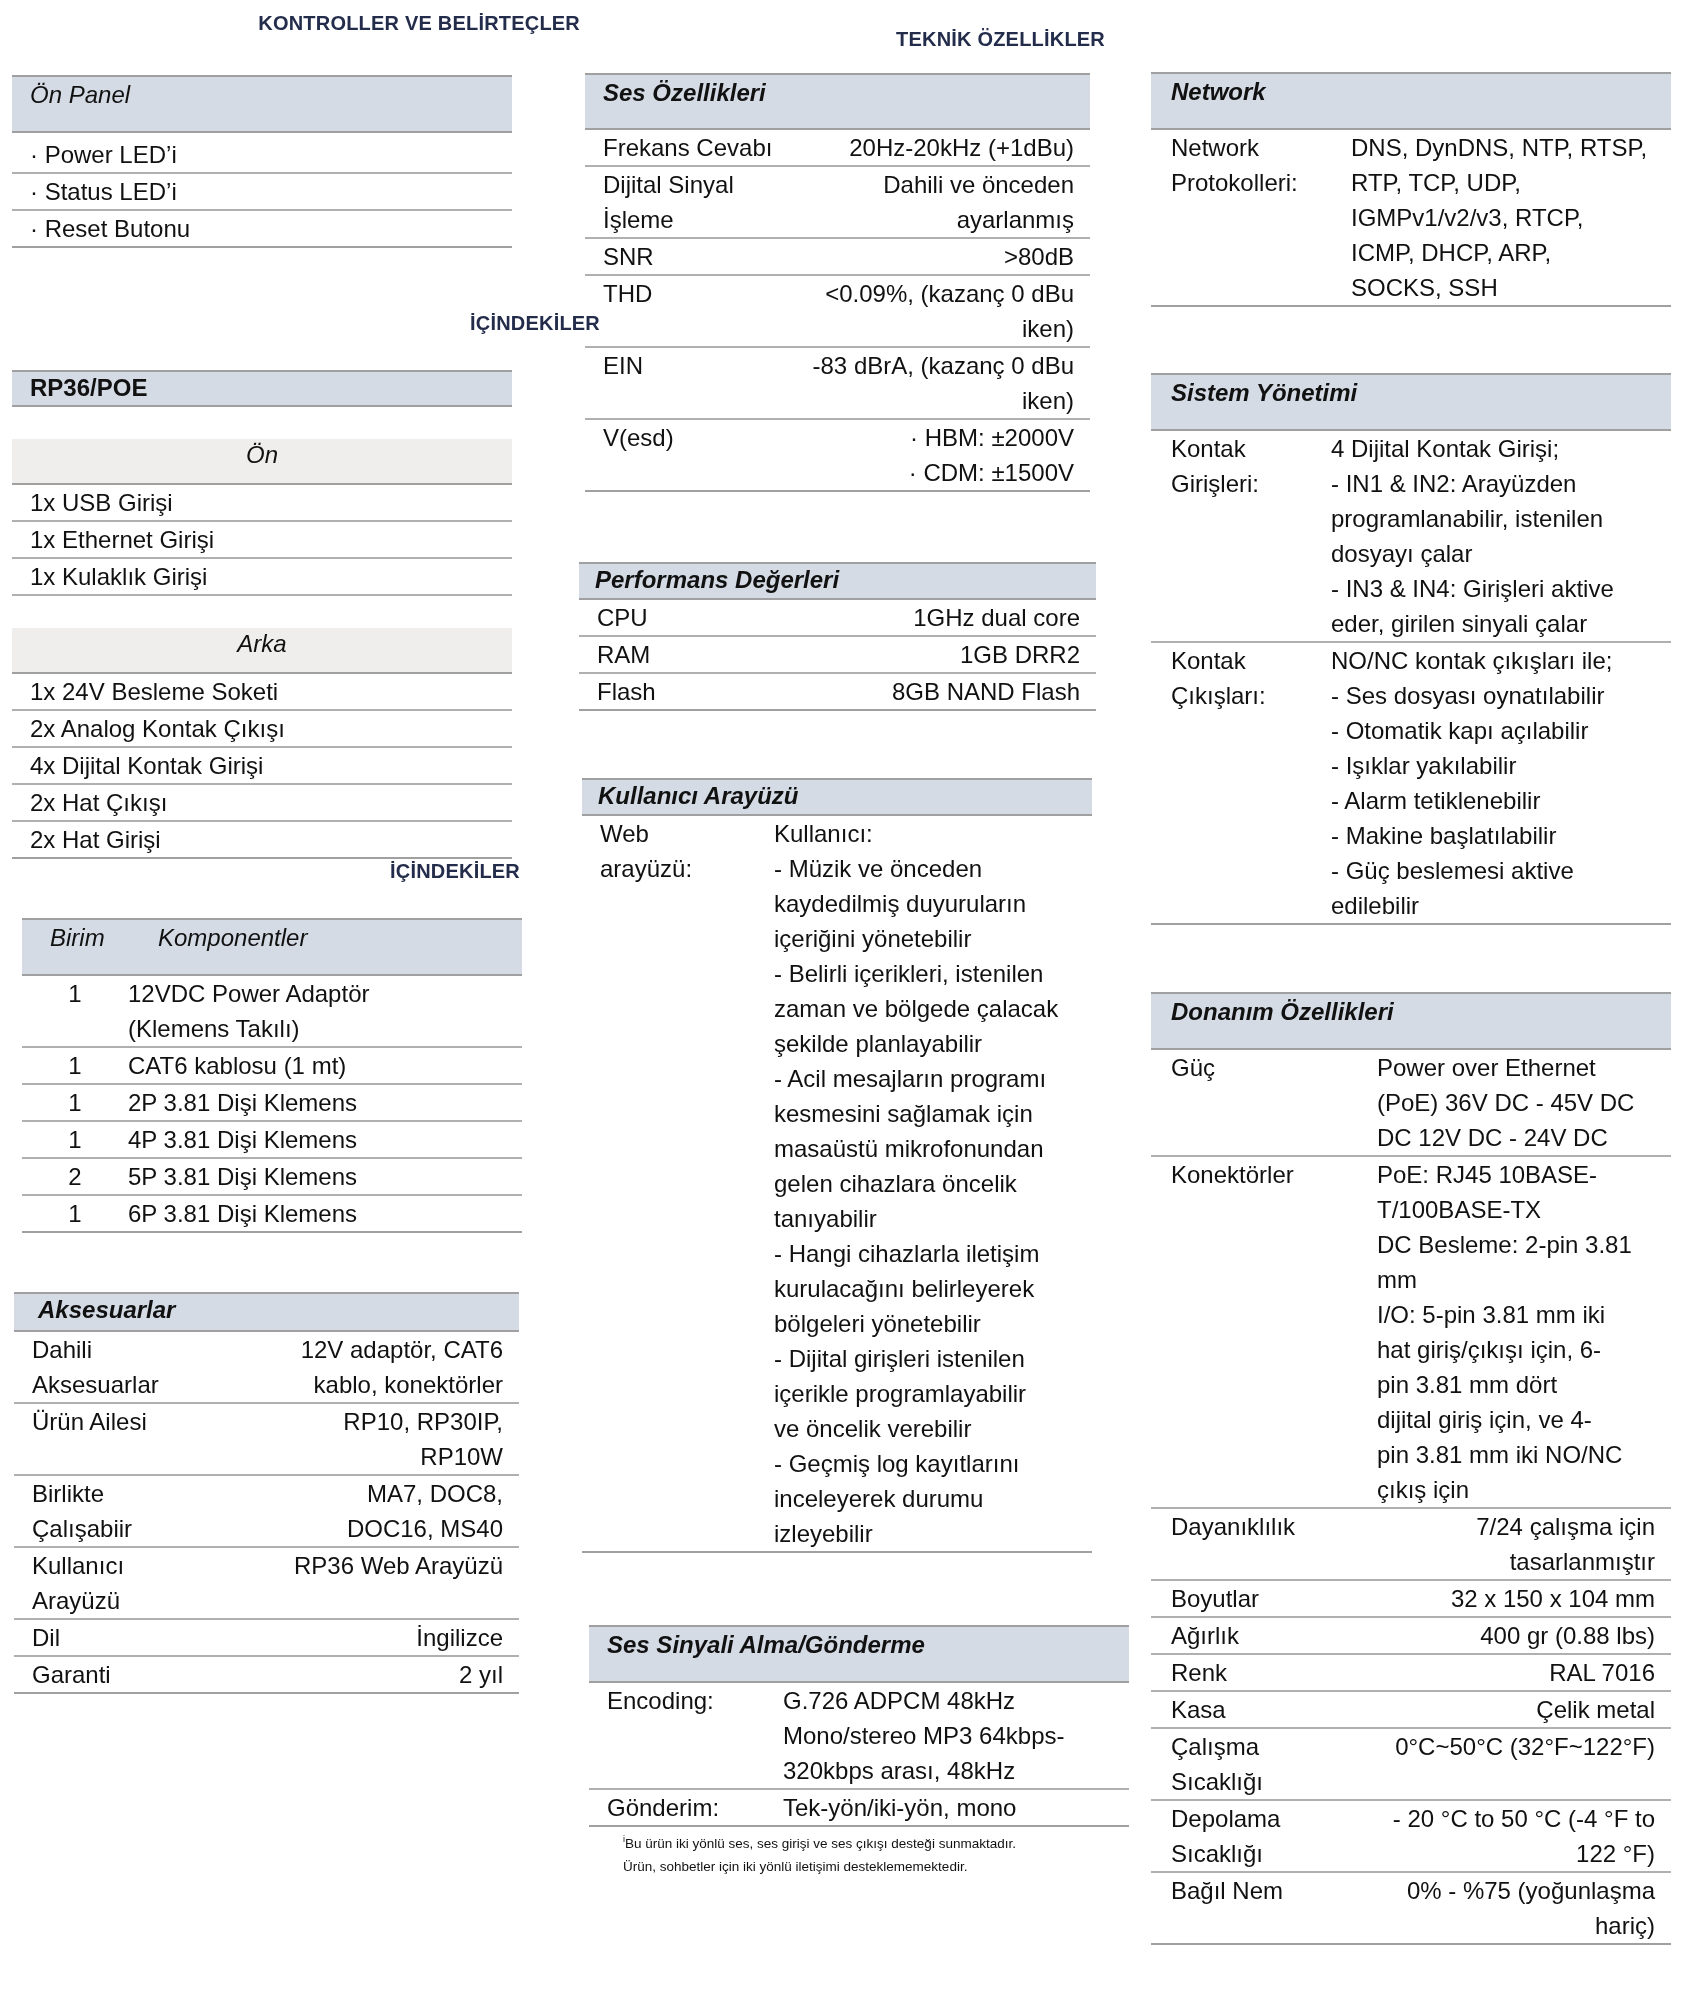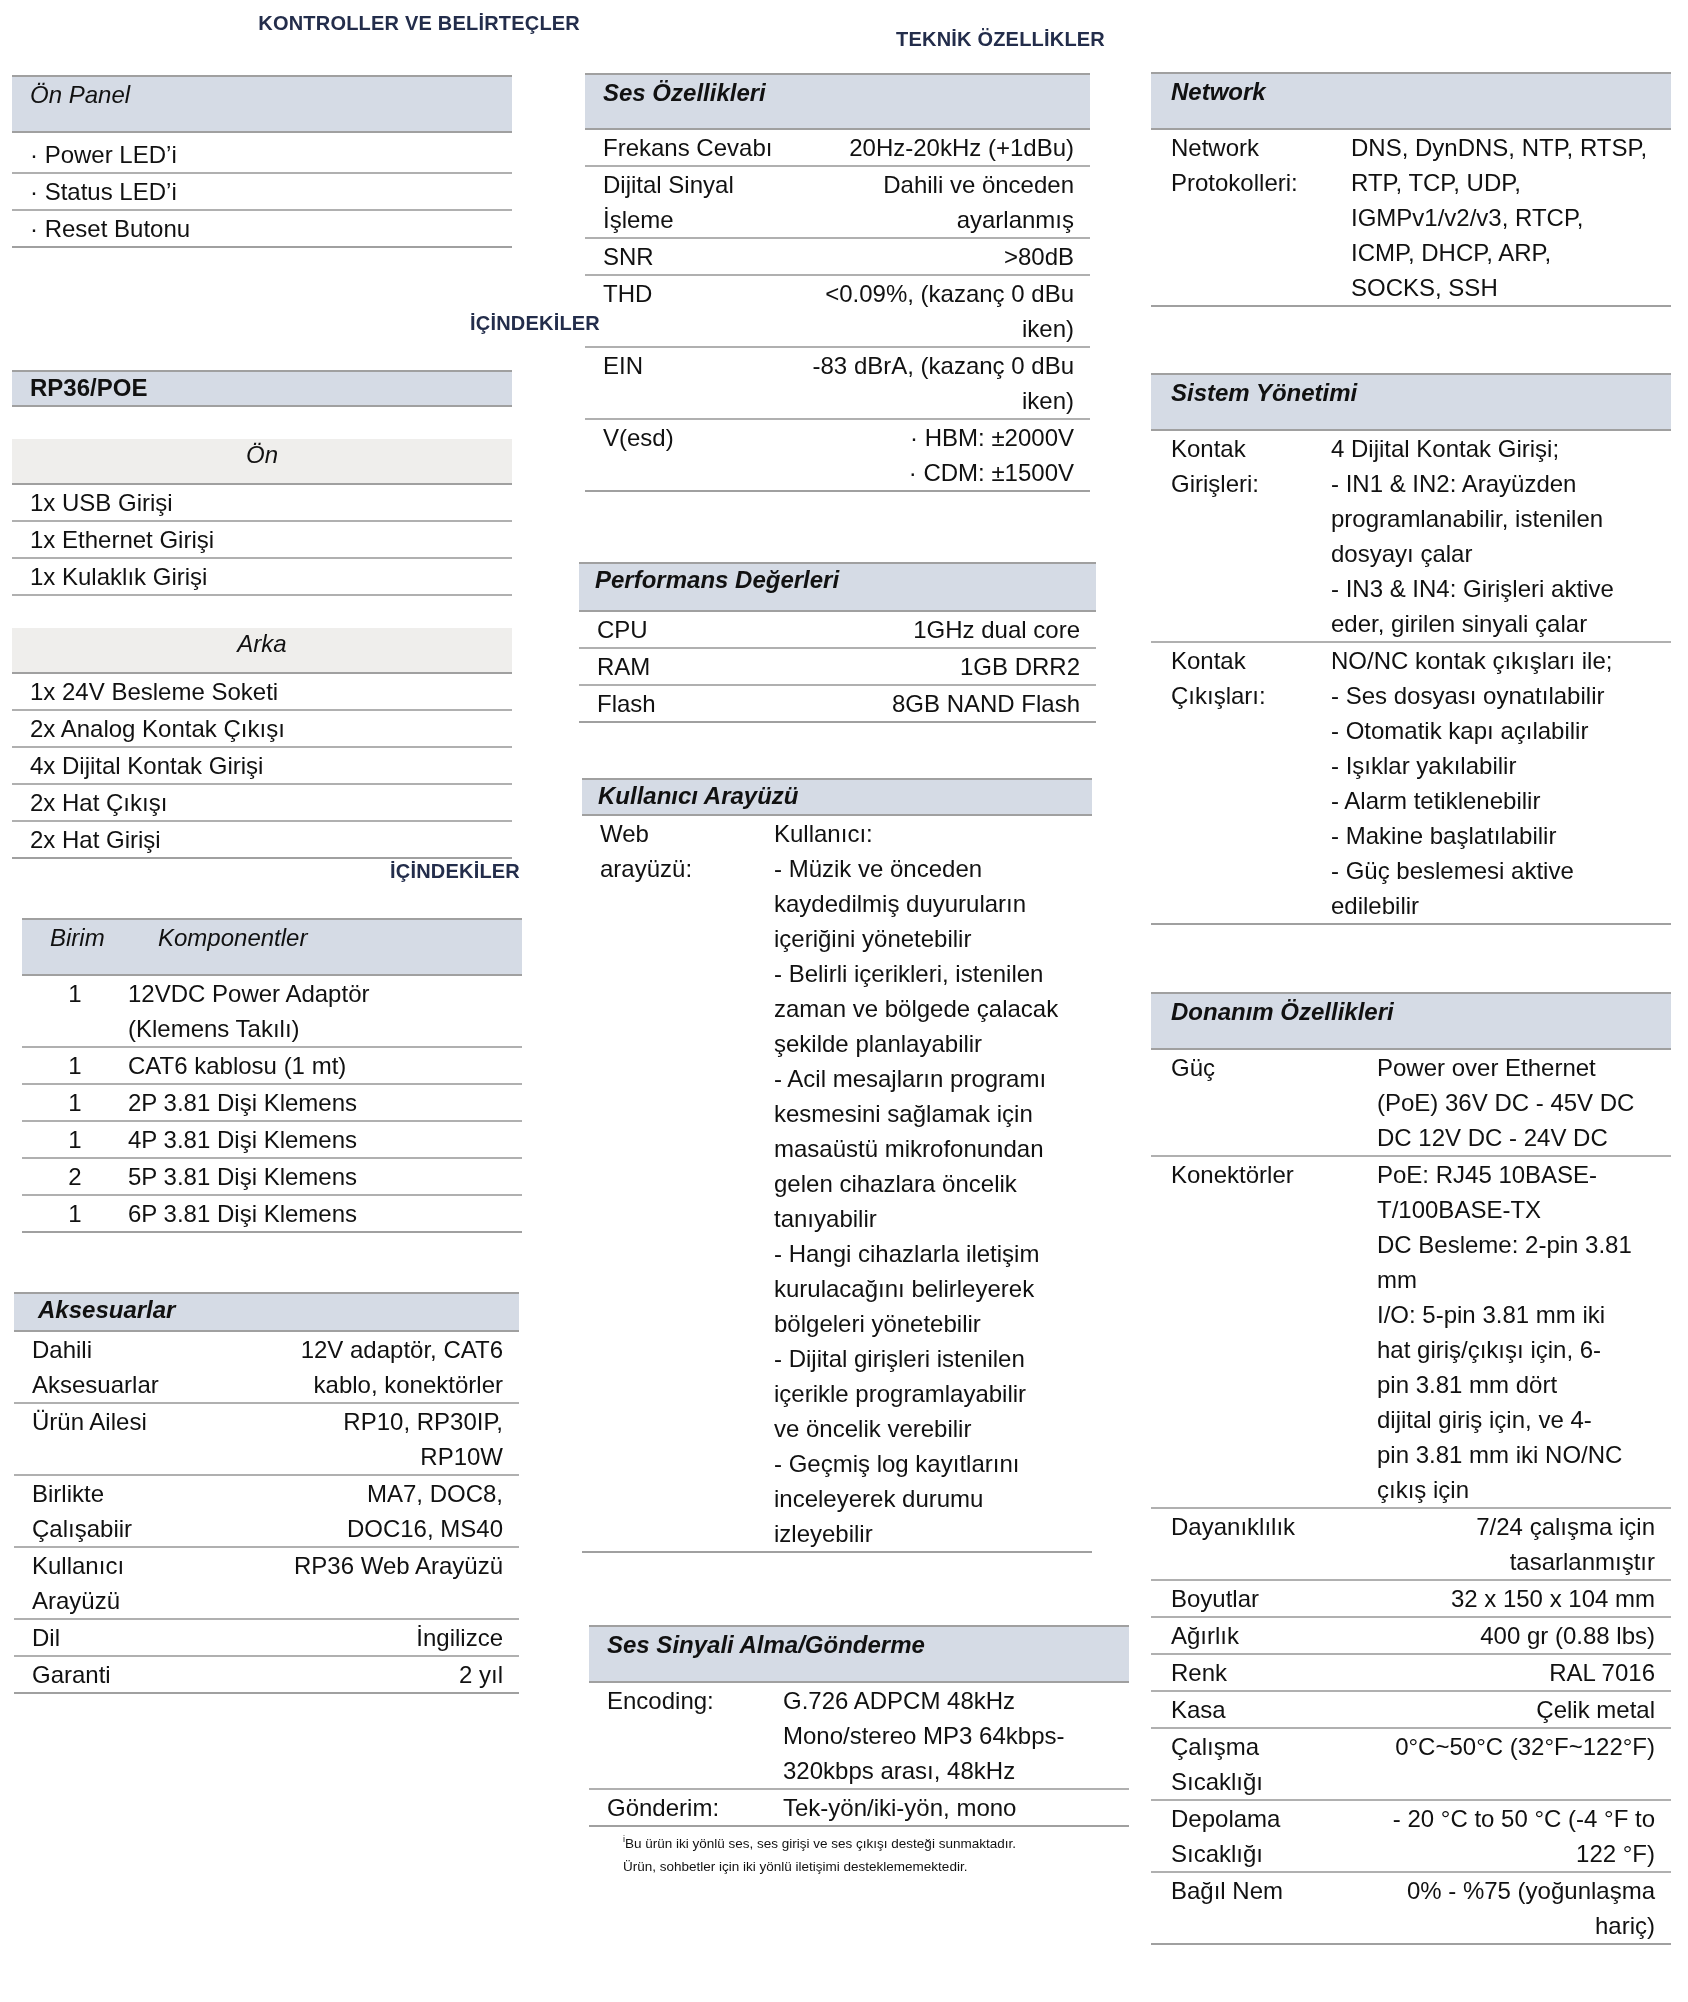--- a/index.html
+++ b/index.html
@@ -196,21 +196,21 @@
         </div>
         <div class="row" style="padding-left: 18px;">
           <span class="k wrap">V(esd)</span>
           <span class="v">·        HBM: ±2000V
 ·        CDM: ±1500V</span>
         </div>
       </div>
   </div>
 
   <div class="tbl" style="top:562px;left:4px;width:517px;">
-    <div class="tbl-head bold" style="height:50px;padding-top:2px;padding-left:16px;">Performans Değerleri</div>
+    <div class="tbl-head bold" style="height:38px;padding-top:2px;padding-left:16px;">Performans Değerleri</div>
     <div id="perf-rows">
         <div class="row" style="padding-left: 18px;">
           <span class="k wrap">CPU</span>
           <span class="v">1GHz dual core</span>
         </div>
         <div class="row" style="padding-left: 18px;">
           <span class="k wrap">RAM</span>
           <span class="v">1GB DRR2</span>
         </div>
         <div class="row" style="padding-left: 18px;">

